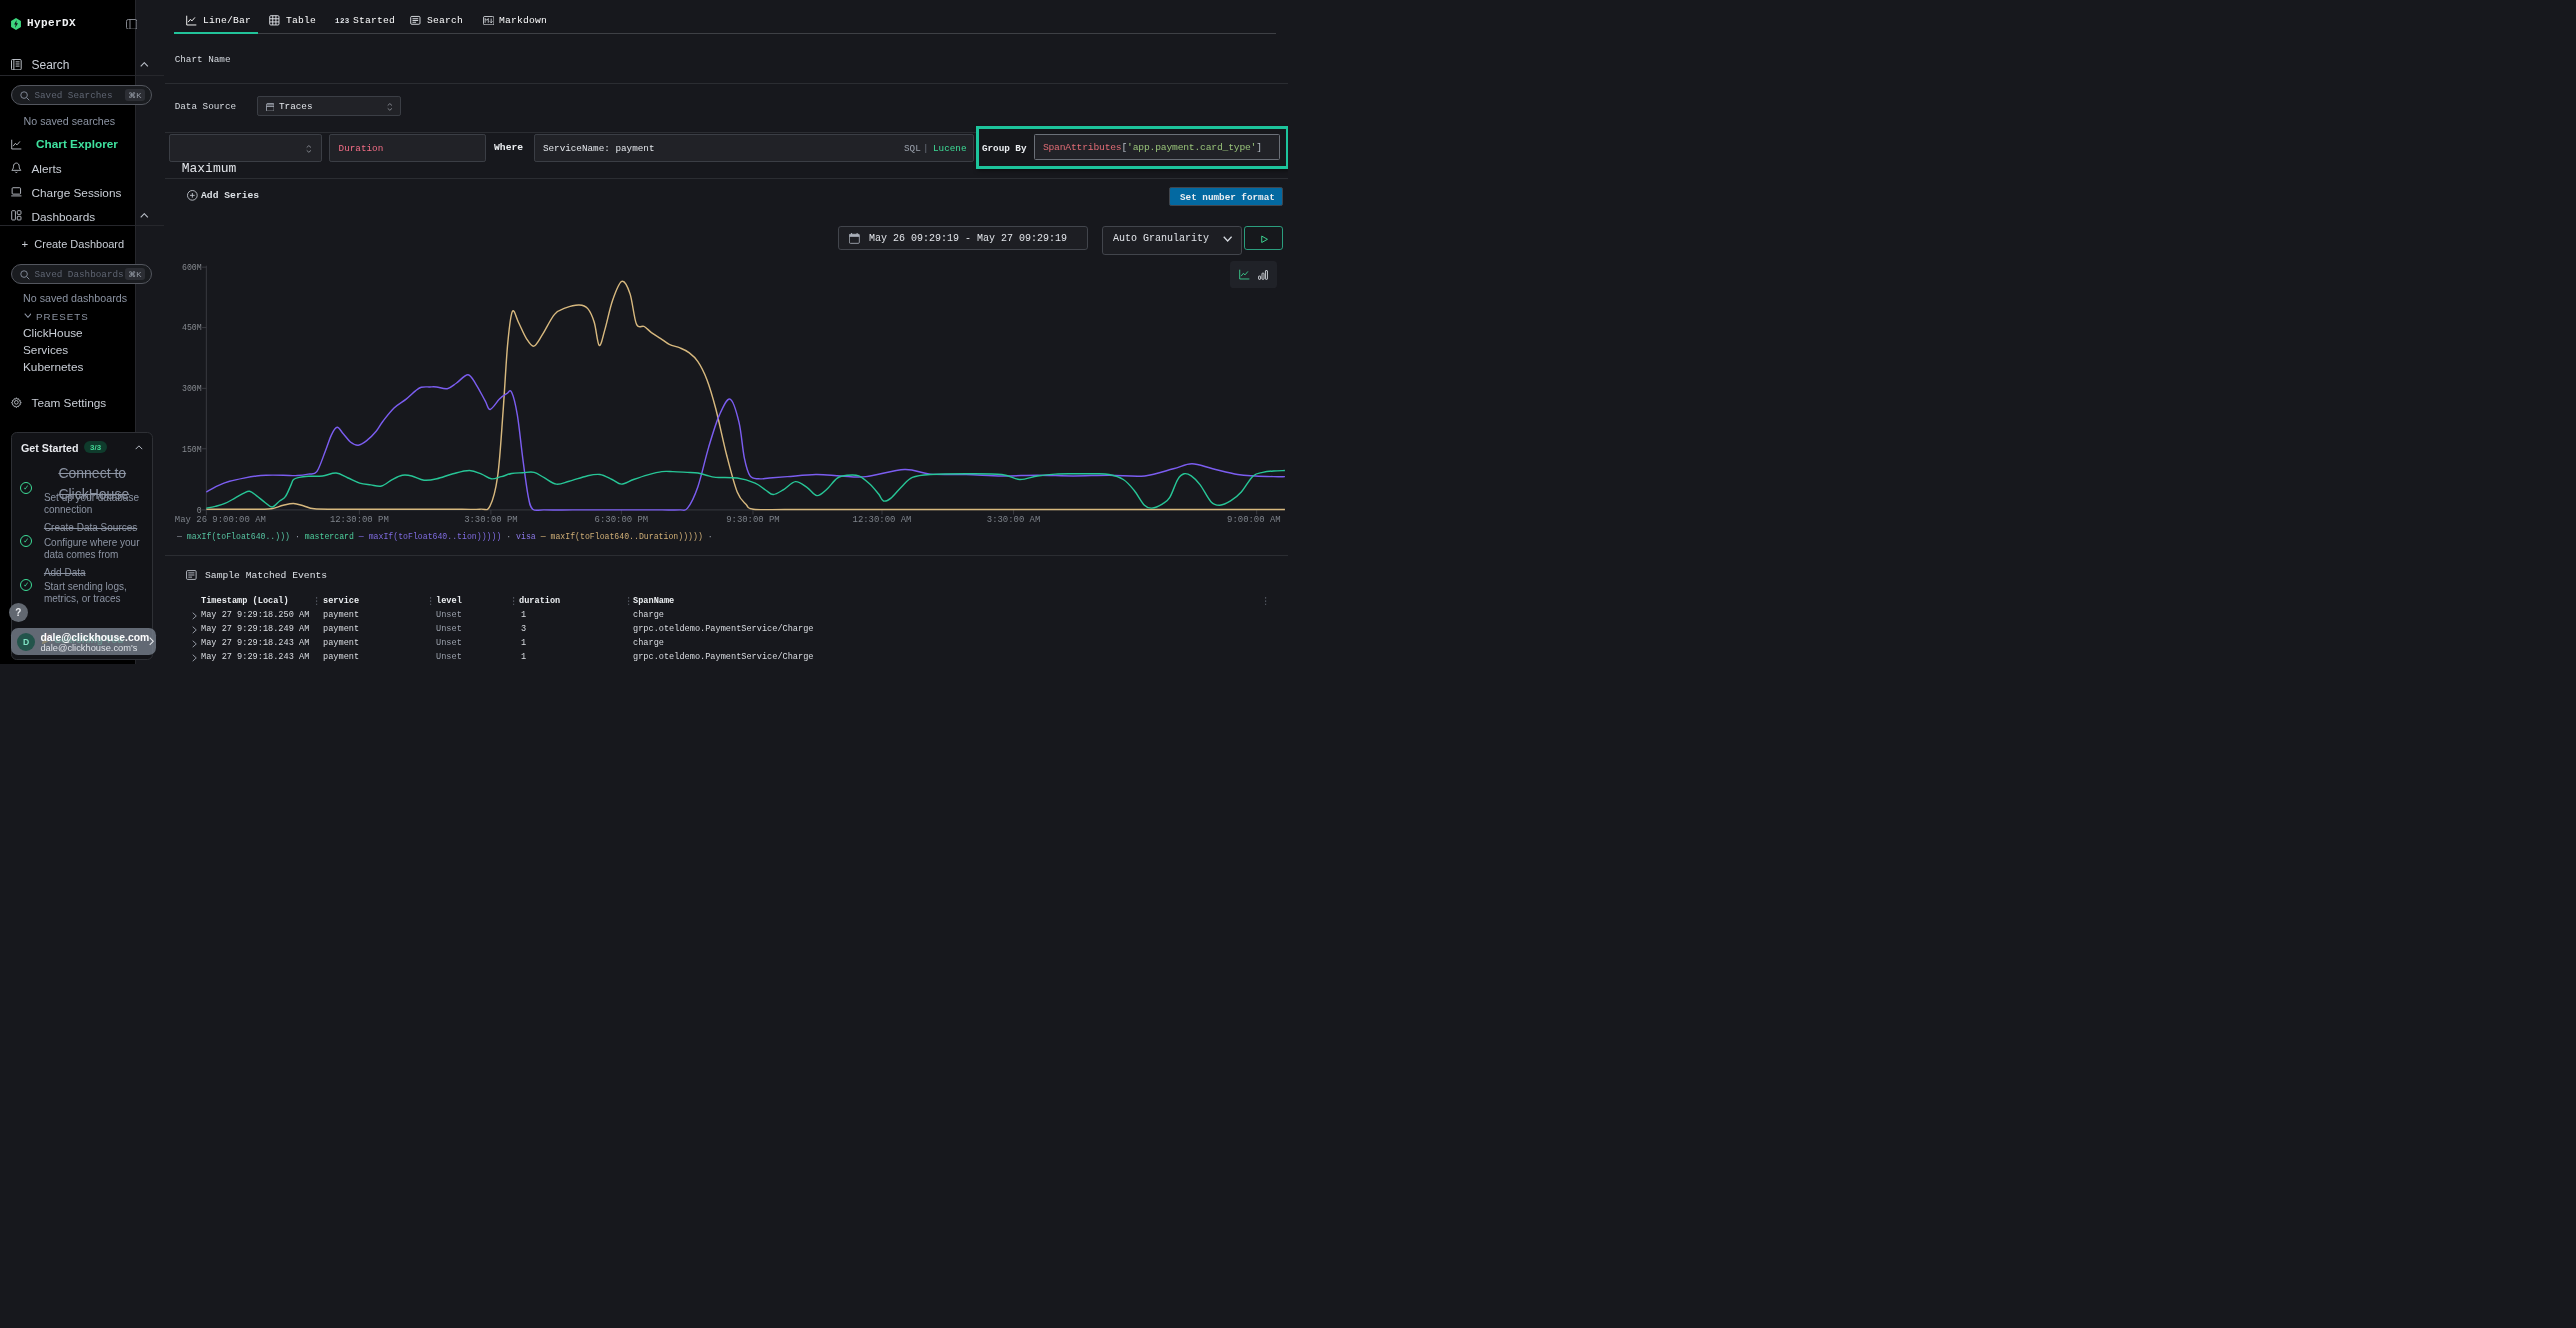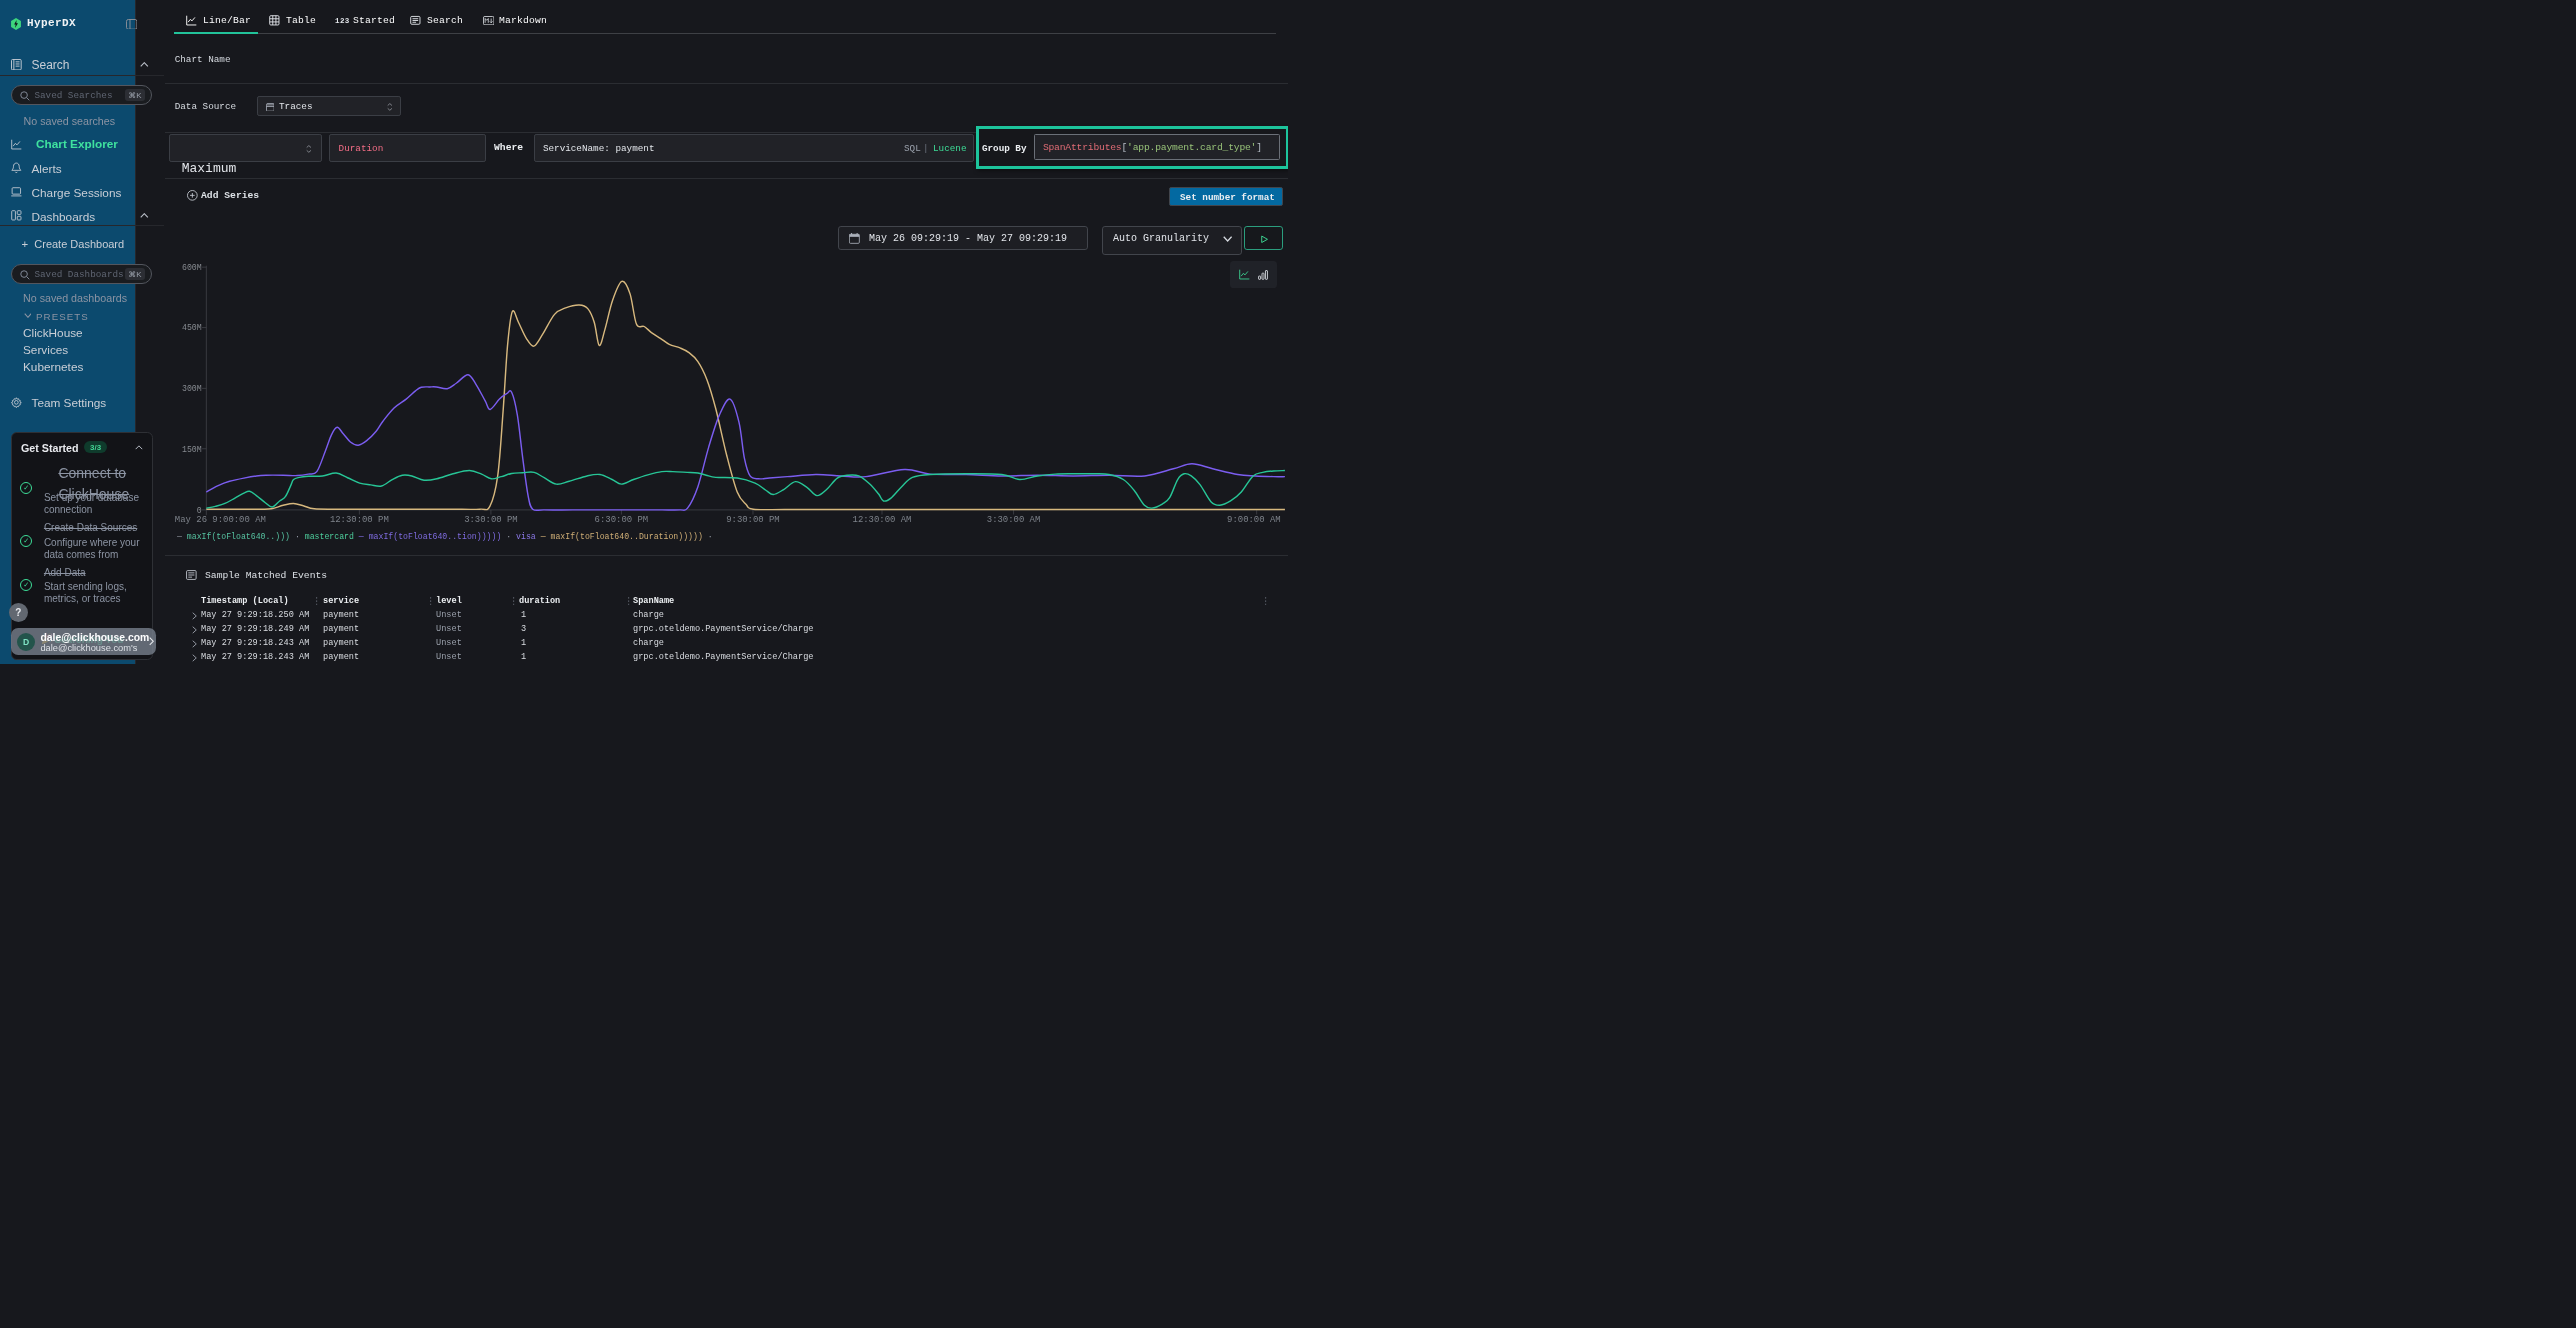--- a/index.html
+++ b/index.html
@@ -1,20 +1,20 @@
 <!DOCTYPE html>
 <html style="font-size:11.4px"><head>
 <meta charset="utf-8">
 <style>
 * { margin:0; padding:0; box-sizing:border-box; }
 html,body { width:1288px; height:664px; background:#17181d; overflow:hidden; }
 body { font-family:"Liberation Sans", sans-serif; position:relative; }
 .mono { font-family:"Liberation Mono", monospace; }
 
-#sidebar { position:absolute; left:0; top:0; width:136px; height:664px; background:#0c4a6e; border-right:0.7px solid #26272c; }
+#sidebar { position:absolute; left:0; top:0; width:136px; height:664px; background:#000000; border-right:0.7px solid #26272c; }
 .sb-divider { position:absolute; left:0; width:164px; height:0.7px; background:#26272c; }
 .navtxt { color:#c9ced6; font-size:11.8px; }
 .dimtxt { color:#8c94a3; }
 #gs-card { position:absolute; left:11.4px; top:432px; width:142px; height:228px; border:0.7px solid #2e3035; border-radius:5.7px; background:#121317; }
 .gs-check { position:absolute; width:12px; height:12px; border:1.1px solid #3ddc97; border-radius:50%; color:#3ddc97; font-size:7.2px; text-align:center; line-height:10.7px; }
 .strike { text-decoration:line-through; }
 .tabt { position:absolute; top:15px; font-size:9.7px; color:#fdfdfe; letter-spacing:0.2px; }
 .dots { position:absolute; top:595px; font-size:9.3px; color:#6c727d; }
 .rowt { position:absolute; font-size:8.6px; color:#d9dce1; }
 </style>

